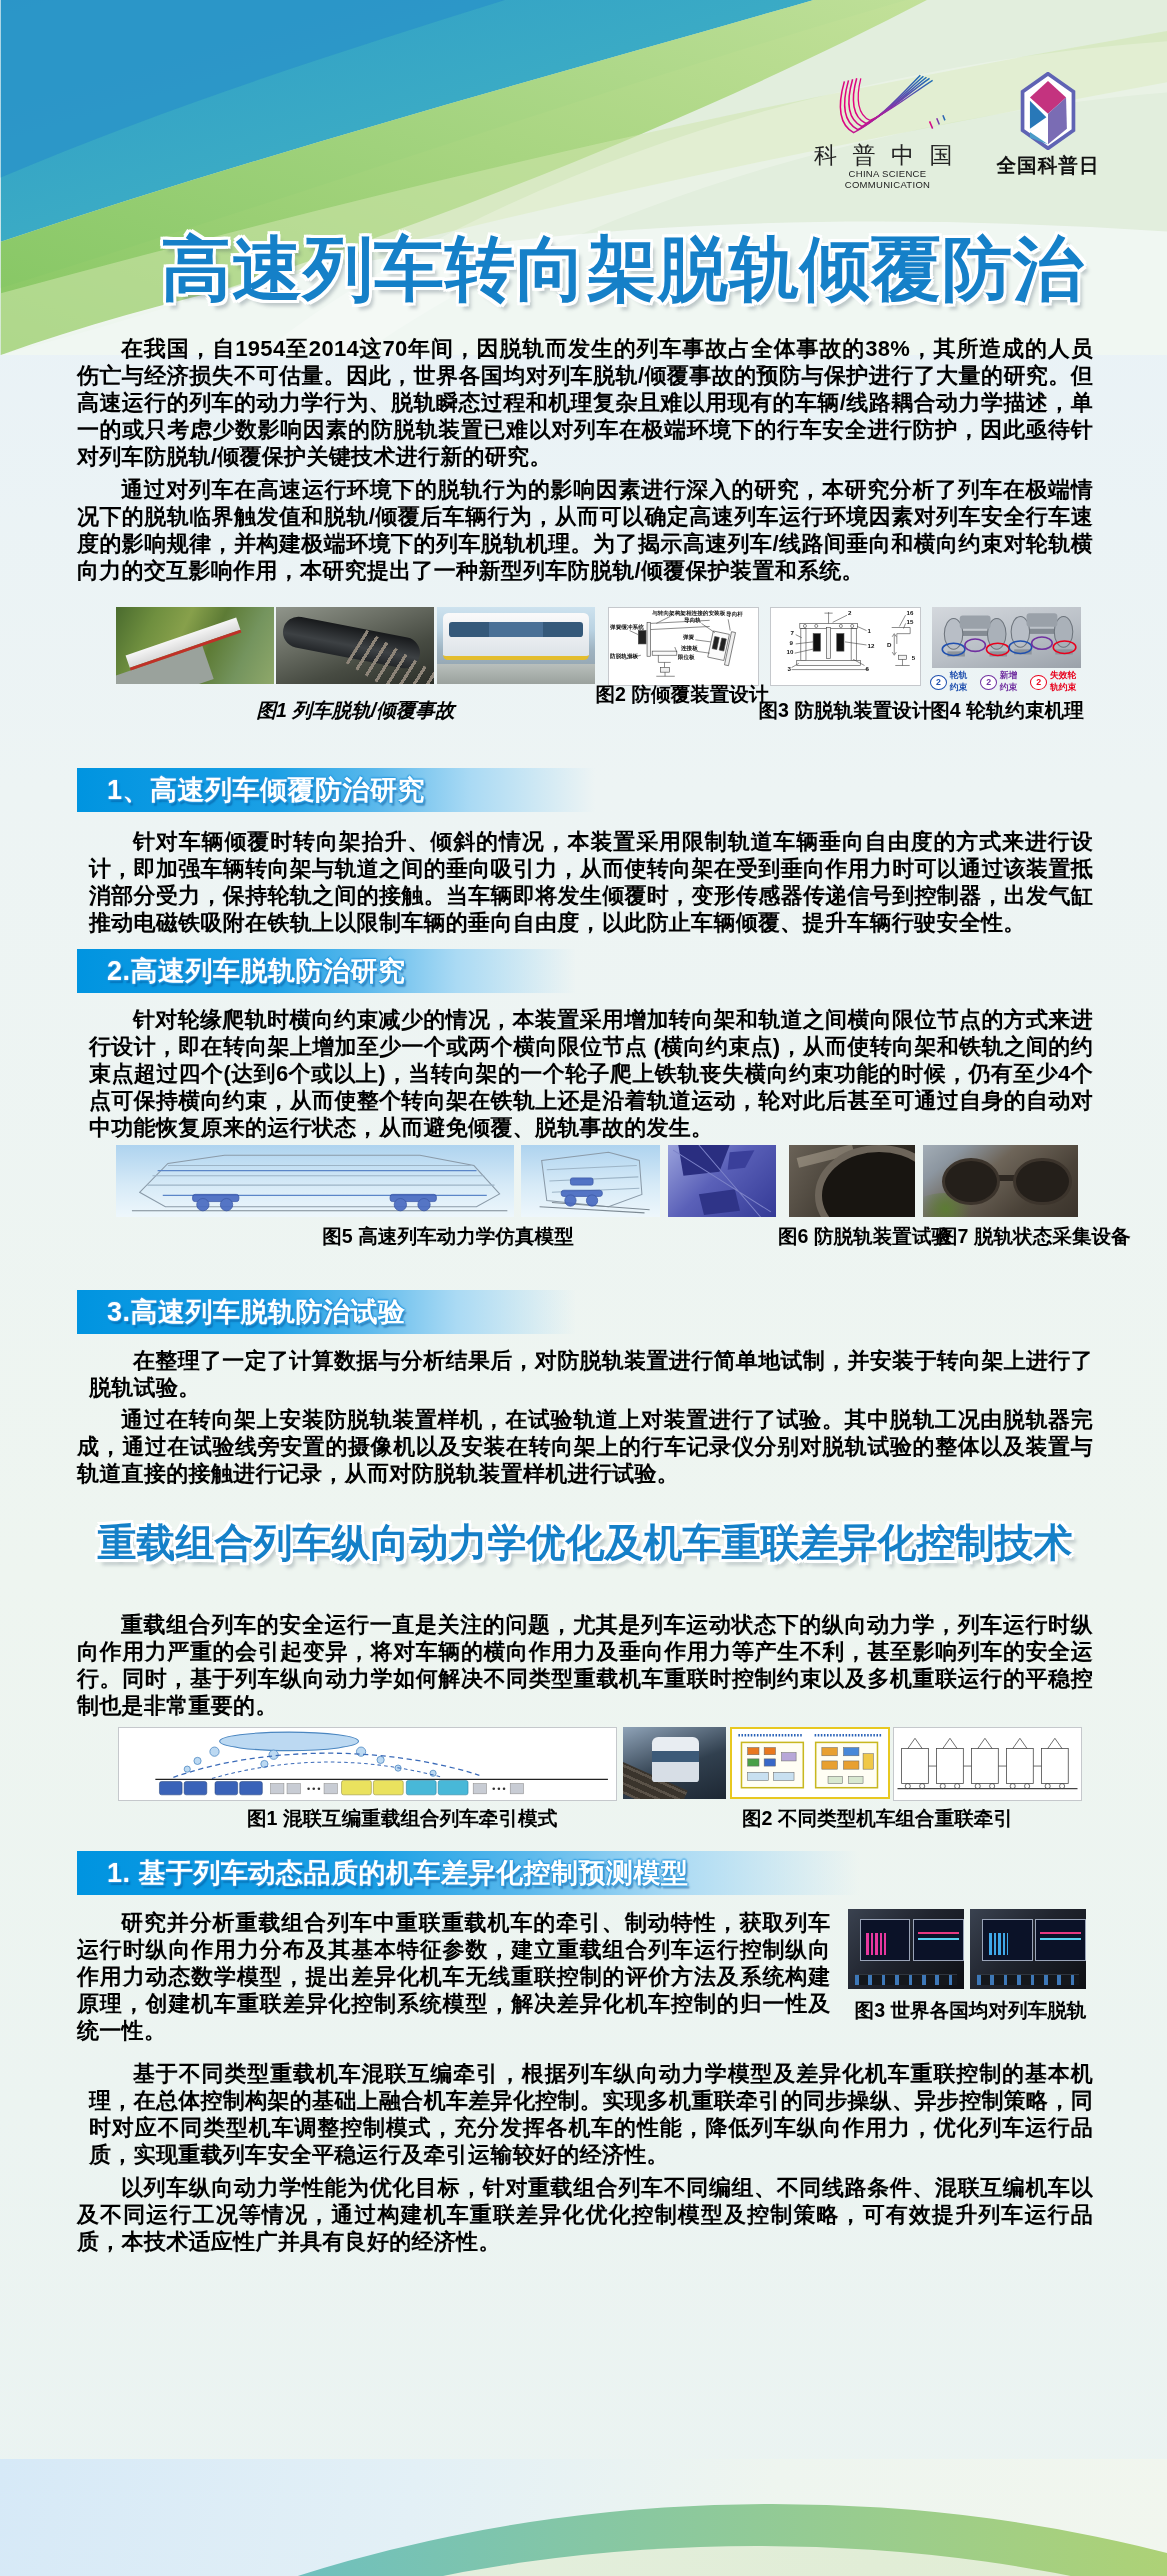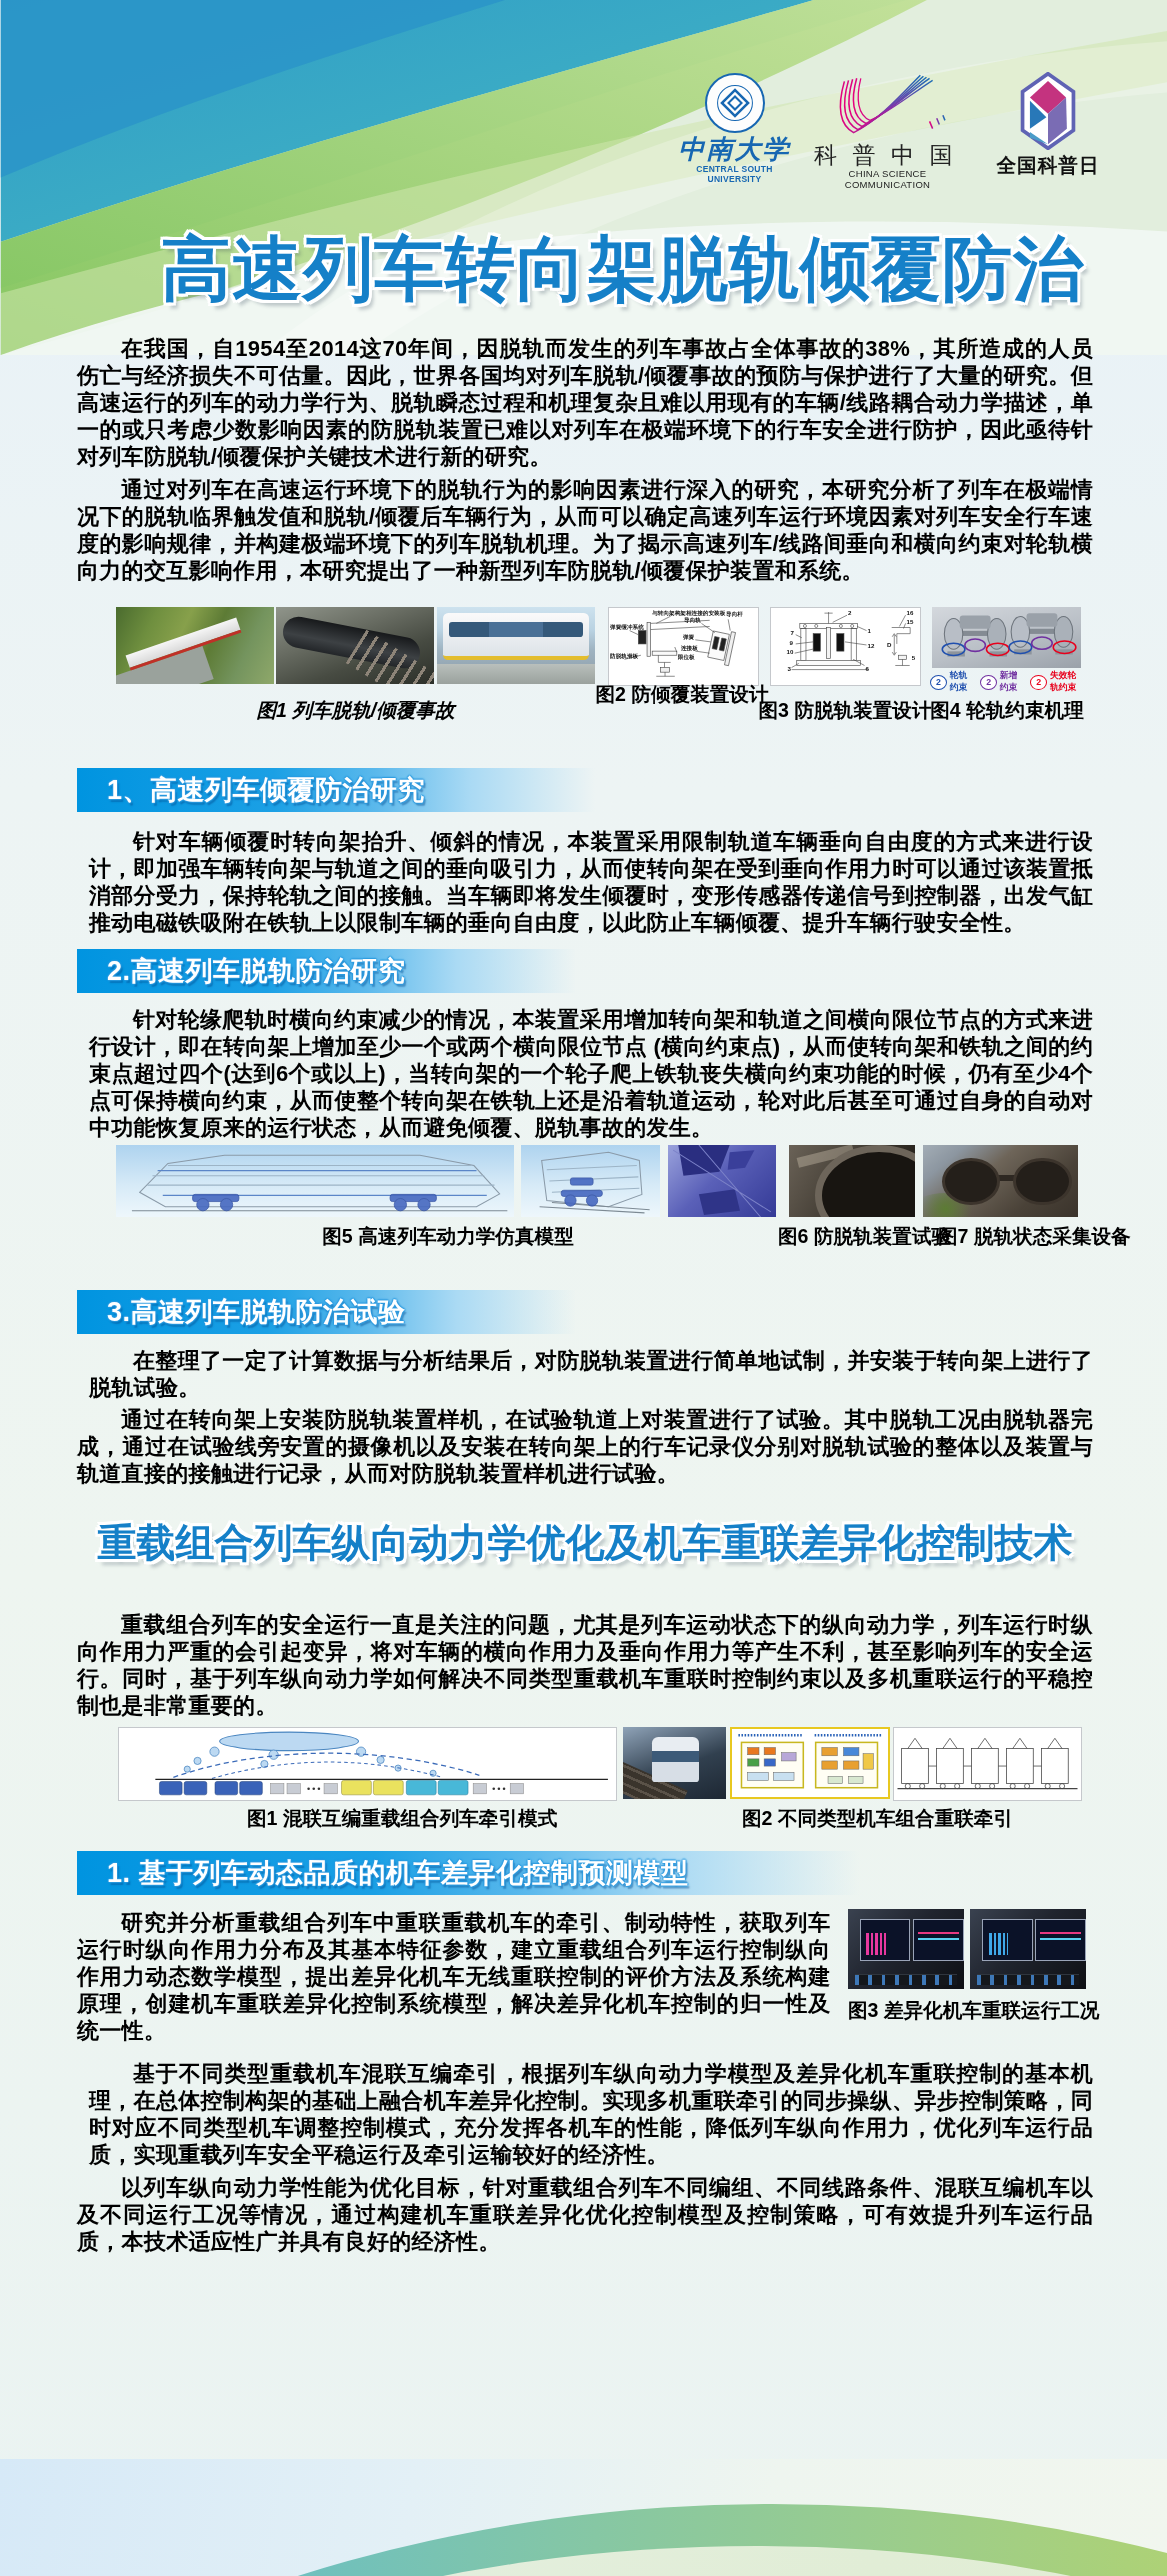--- a/index.html
+++ b/index.html
@@ -133,31 +133,20 @@
     <path d="M0,0 L1580,0 C1060,150 520,295 0,470 Z" fill="url(#gTeal)"></path>
     <path d="M0,0 L980,0 C660,100 330,205 0,345 Z" fill="#2a94c8" opacity="0.85"></path>
     <path d="M300,0 L1580,0 C1060,150 520,295 0,470 L0,560 C640,360 1180,170 1760,0 Z" fill="#56bfae" opacity="0.30"></path>
     <path d="M0,470 C520,295 1060,150 1580,0 L1800,0 C1300,260 640,520 0,690 Z" fill="url(#gGreen)" opacity="0.9"></path>
     <path d="M0,570 C700,380 1400,210 2267,60 L2267,160 C1500,300 700,470 0,690 Z" fill="#cfe6ad" opacity="0.55"></path>
     <path d="M0,690 C620,470 1350,390 2267,450 L2267,690 Z" fill="#f1f7f3" opacity="0.97"></path>
     <path d="M500,690 C1000,300 1700,120 2267,80 L2267,180 C1750,220 1100,400 700,690 Z" fill="#ffffff" opacity="0.25"></path>
   </svg>
 
   <div class="logos">
-    <div class="logo logo-csu">
-      <div class="seal">
-        <svg width="40" height="40" viewBox="0 0 78 78">
-          <circle cx="39" cy="39" r="34" fill="none" stroke="#1767b2" stroke-width="2"></circle>
-          <rect x="21" y="21" width="36" height="36" fill="none" stroke="#1767b2" stroke-width="5" transform="rotate(45 39 39)"></rect>
-          <rect x="30" y="30" width="18" height="18" fill="none" stroke="#1767b2" stroke-width="4" transform="rotate(45 39 39)"></rect>
-        </svg>
-      </div>
-      <div class="csu-cn">中南大学</div>
-      <div class="csu-en">CENTRAL SOUTH UNIVERSITY</div>
-    </div>
     <div class="logo logo-kepu">
       <svg width="118" height="68" viewBox="0 0 230 132">
         <defs>
           <linearGradient id="kpg" x1="0" y1="0" x2="1" y2="0">
             <stop offset="0" stop-color="#e6007e"></stop>
               <stop offset="0.45" stop-color="#8a2fa8"></stop>
               <stop offset="1" stop-color="#1e6eb5"></stop>
           </linearGradient>
         </defs>
         <g fill="none" stroke="url(#kpg)">
@@ -515,21 +504,21 @@
             <div class="screen s1">
                 <div class="bars blue"></div>
               </div>
             <div class="screen s2">
                 <div class="trace"></div>
                 <div class="trace blue"></div>
               </div>
             <div class="console"></div>
           </div>
         </div>
-        <figcaption>图3 差异化机车重联运行工况</figcaption>
+        <figcaption>图3 世界各国均对列车脱轨</figcaption>
       </figure>
       <p class="body-p">研究并分析重载组合列车中重联重载机车的牵引、制动特性，获取列车运行时纵向作用力分布及其基本特征参数，建立重载组合列车运行控制纵向作用力动态数学模型，提出差异化机车无线重联控制的评价方法及系统构建原理，创建机车重联差异化控制系统模型，解决差异化机车控制的归一性及统一性。</p>
     </div>
 
     <p class="body-p sec-p">基于不同类型重载机车混联互编牵引，根据列车纵向动力学模型及差异化机车重联控制的基本机理，在总体控制构架的基础上融合机车差异化控制。实现多机重联牵引的同步操纵、异步控制策略，同时对应不同类型机车调整控制模式，充分发挥各机车的性能，降低列车纵向作用力，优化列车运行品质，实现重载列车安全平稳运行及牵引运输较好的经济性。</p>
     <p class="body-p" style="margin-top:6.2px;">以列车纵向动力学性能为优化目标，针对重载组合列车不同编组、不同线路条件、混联互编机车以及不同运行工况等情况，通过构建机车重联差异化优化控制模型及控制策略，可有效提升列车运行品质，本技术适应性广并具有良好的经济性。</p>
 
   </div>
 
   <div class="deco-bottom">

